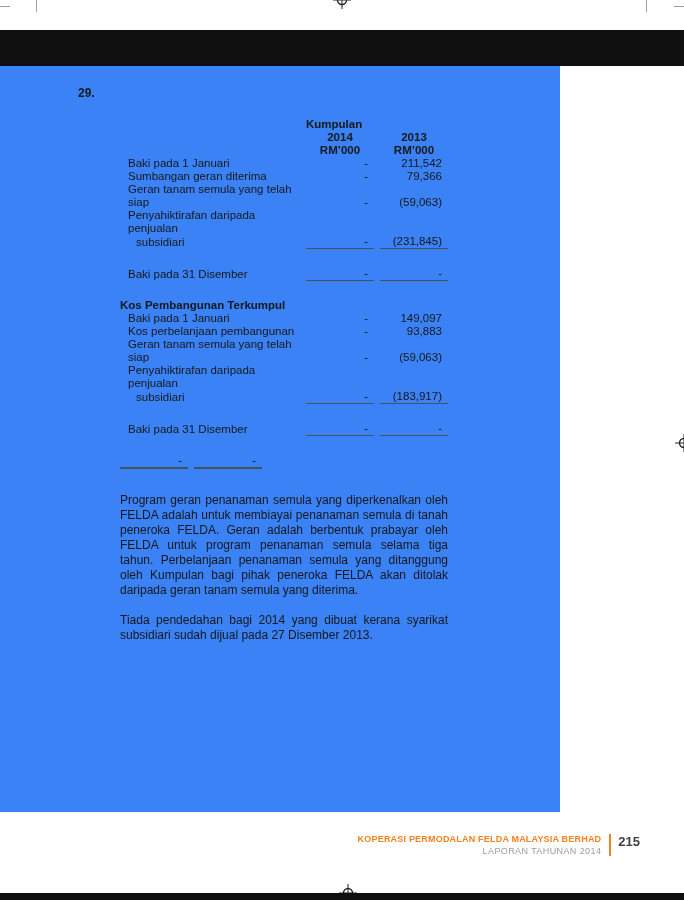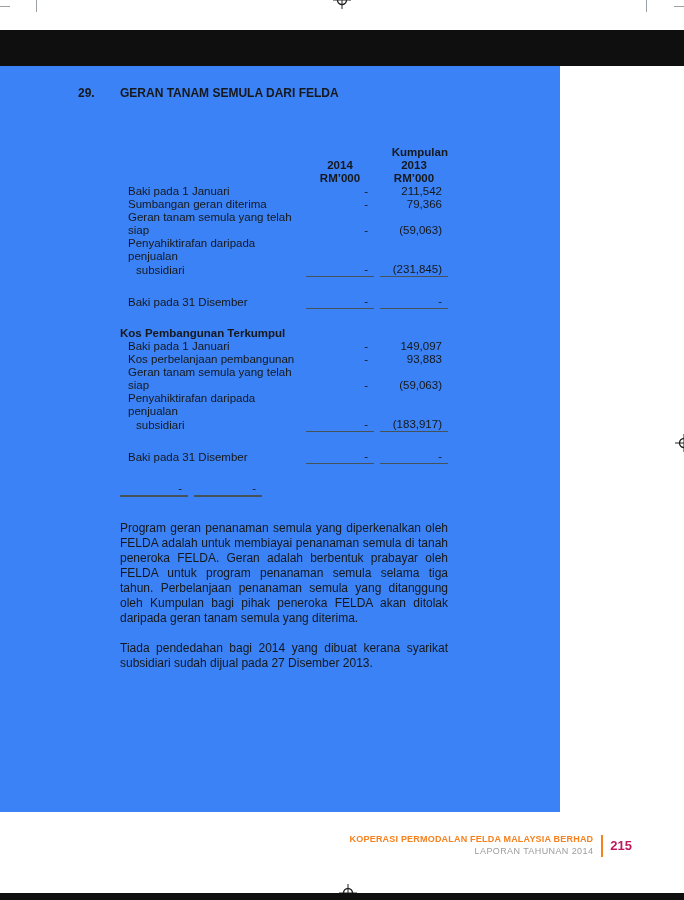--- a/index.html
+++ b/index.html
@@ -29,39 +29,39 @@
   
   .trow{display:flex;line-height:13px;align-items:flex-end;}
   .tlabel{flex:1;padding-left:8px;}
   .tlabel.sec{padding-left:0;font-weight:bold;}
   .tlabel.deep{padding-left:16px;}
   .tval{width:68px;text-align:right;padding-right:6px;box-sizing:border-box;}
   .tval.c2{margin-left:6px;}
   .trow.ul .tval{border-bottom:1px solid #46525a;}
   .trow.total .tval{border-bottom:2px solid #46525a;}
   .trow.total .tlabel{font-weight:bold;padding-left:2px;}
-  .khead{width:142px;text-align:right;font-weight:bold;margin-top:28px;}
+  .khead{width:142px;text-align:left;font-weight:bold;}
   .yval{width:68px;text-align:center;font-weight:bold;}
   .yval.c2{margin-left:6px;}
   .mt18{margin-top:18px;}
   .mt7{margin-top:7px;}
   .thead-block{margin-top:18px;}
 
   
   .para{font-size:12px;line-height:15px;text-align:justify;margin-top:15px;}
   .para.first{margin-top:24px;}
 
   
   .footer{position:absolute;left:0;top:828px;width:684px;height:65px;z-index:1;}
-  .footer-inner{position:absolute;right:52px;top:6px;display:flex;align-items:center;}
+  .footer-inner{position:absolute;right:44px;top:6px;display:flex;}
   .footer-text{text-align:right;line-height:11px;}
   .f-company{color:#f58220;font-weight:bold;font-size:9px;letter-spacing:.2px;}
   .f-report{color:#9b9b9b;font-size:9px;letter-spacing:.4px;margin-top:1px;}
   .f-divider{width:2px;height:22px;background:#f58220;margin:0 7px 0 8px;}
-  .f-page{color:#be185d;font-weight:bold;font-size:13px;}
+  .f-page{color:#404040;font-weight:bold;font-size:13px;}
 </style>
 </head>
 <body>
 
 <div class="page">
 
   <div class="cropmark cm-tl-v"></div>
   <div class="cropmark cm-tl-h"></div>
   <div class="cropmark cm-tr-v"></div>
   <div class="cropmark cm-tr-h"></div>
@@ -87,21 +87,20 @@
     <line x1="9" y1="0" x2="9" y2="18" stroke="#222" stroke-width="1"></line>
   </svg>
 
   <div class="bar-top"></div>
   <div class="bar-bottom"></div>
 
   <div class="sheet">
 
     <div class="note-heading">
       <span class="note-num">29.</span>
-      <span class="note-title">GERAN TANAM SEMULA DARI FELDA</span>
     </div>
 
     <div class="content">
 
       <div class="thead-block">
         <div class="trow">
           <span class="tlabel"></span>
           <span class="khead">Kumpulan</span>
         </div>
         <div class="trow">

